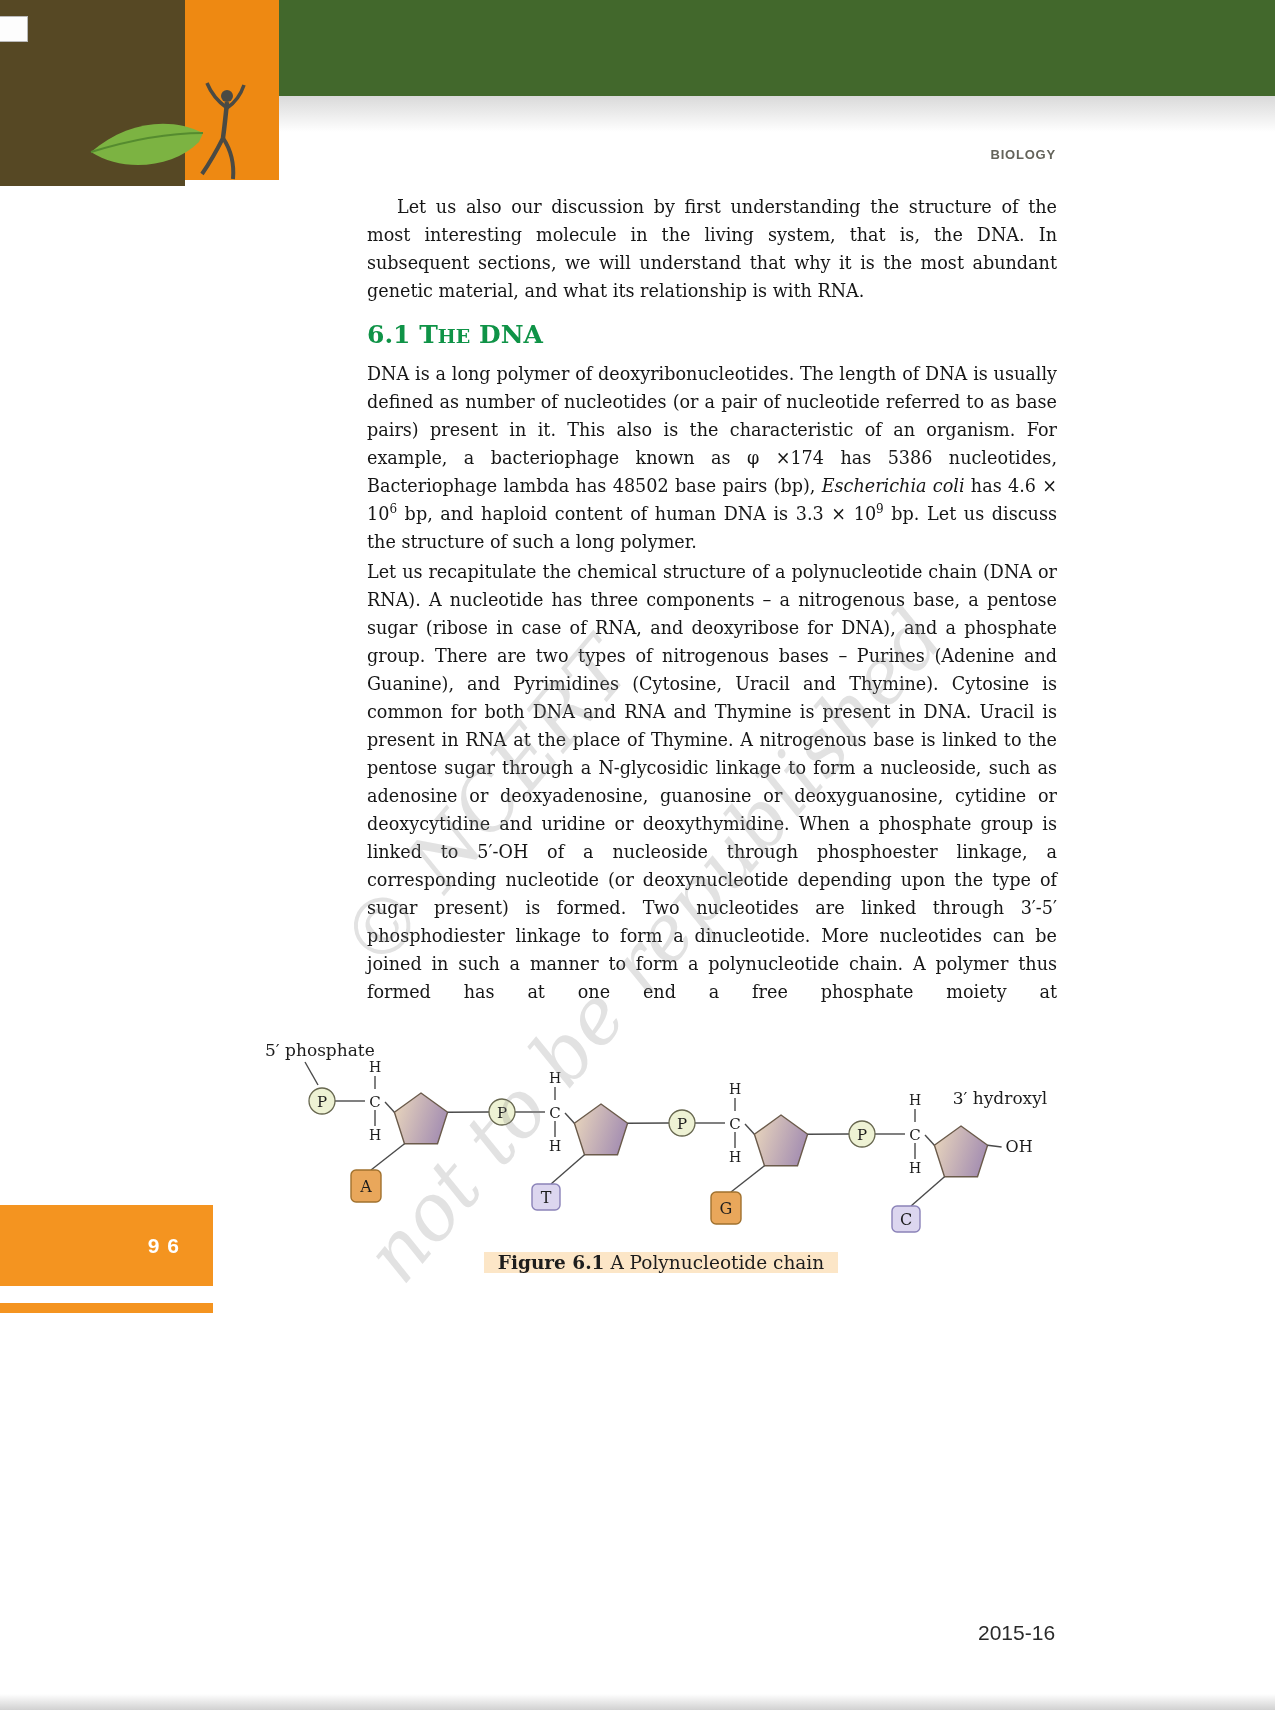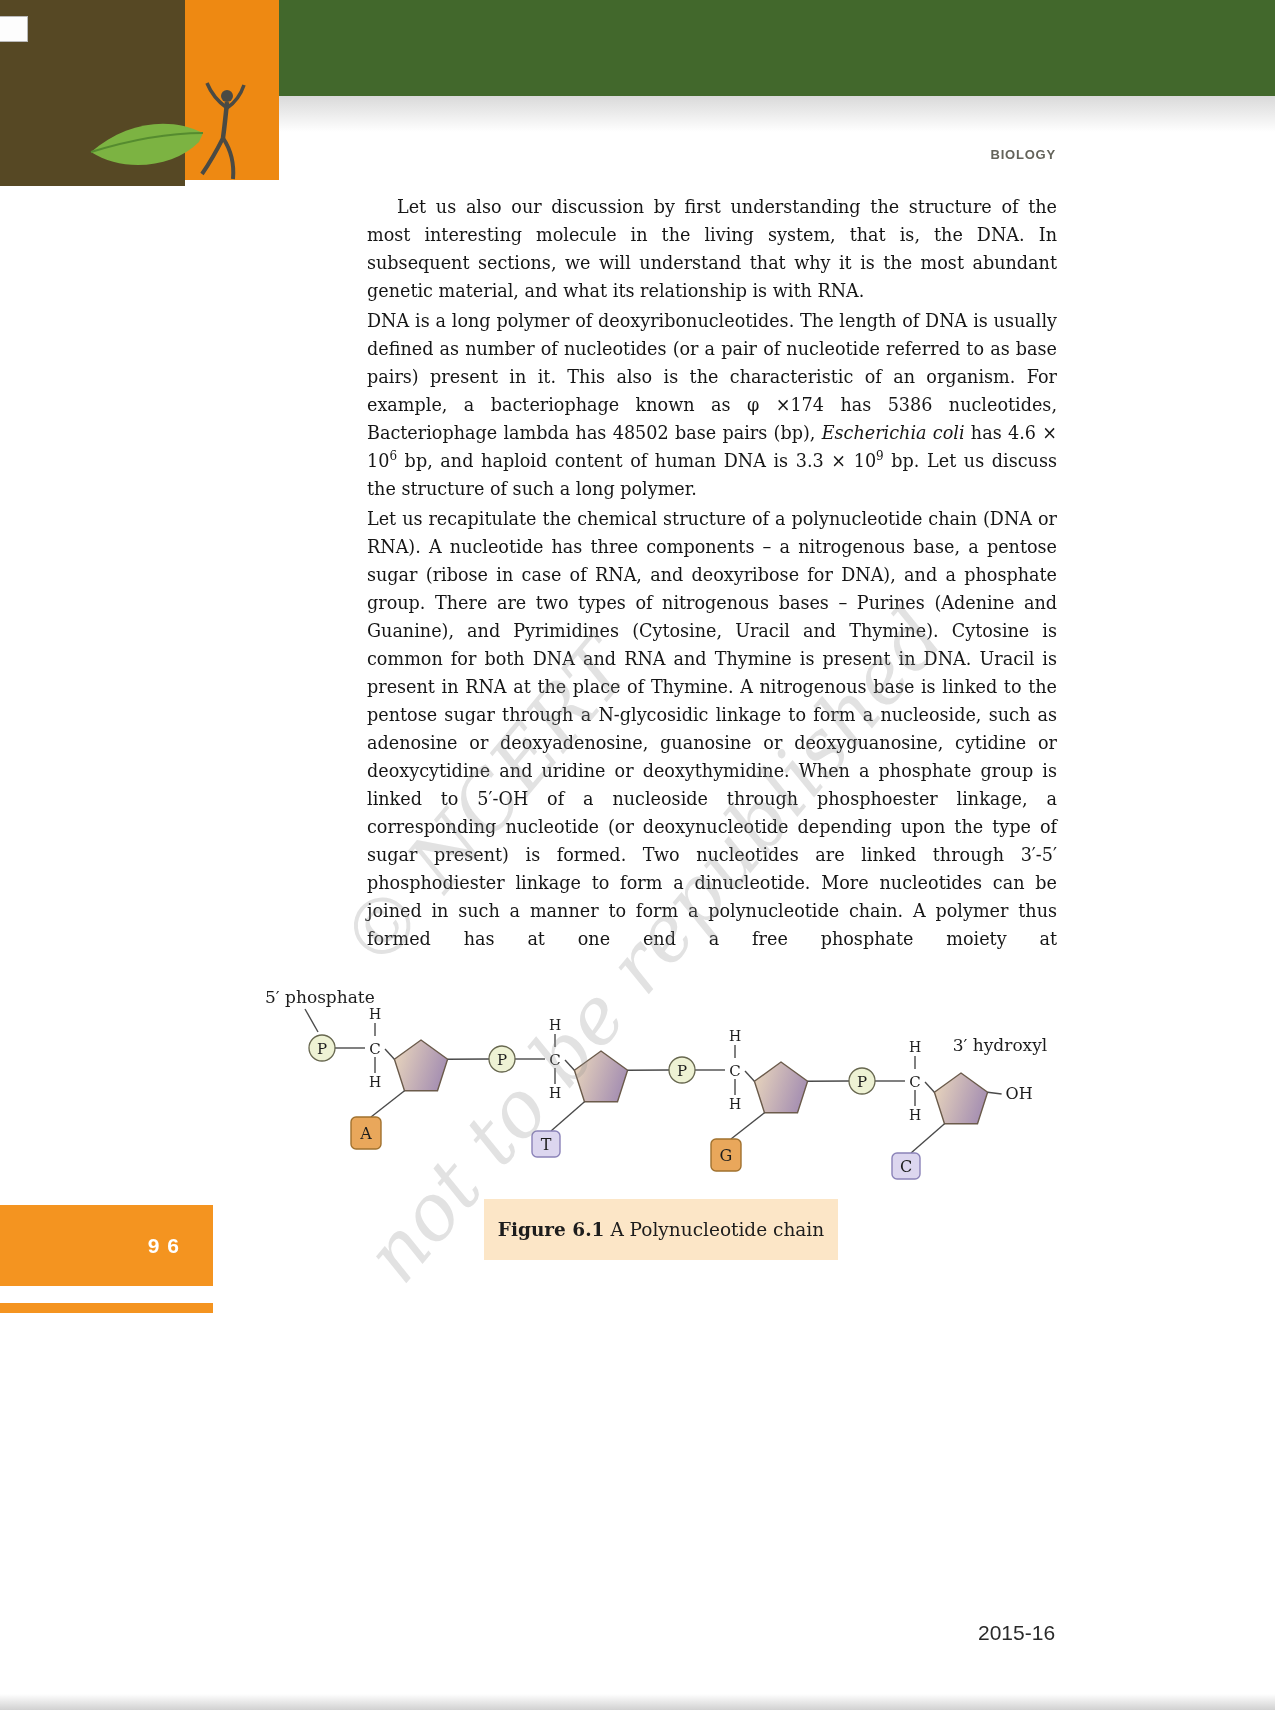--- a/index.html
+++ b/index.html
@@ -31,21 +31,21 @@
   .cont { text-align-last:justify; }
   .sec-head { color:#0f9347; font-size:25px; margin:15px 0 11px; font-weight:bold; }
   .sec-head .smallcaps { font-size:0.76em; }
   .subsec-head { color:#262626; font-size:20.5px; margin:16px 0 9px; font-weight:bold; }
 
   
   .figure-block { margin:28px 0 0 -112px; width:812px; text-align:center; }
   #fig-svg { display:block; }
   #fig-svg text { font-family:"DejaVu Serif", serif; }
   .caption-row { margin-top:10px; }
-  .caption { display:inline-block; background:#fce6c7; padding:20px 14px; font-size:18.5px; color:#1d1d1d; }
+  .caption { display:inline-block; background:#fce6c7; padding:0 14px; font-size:18.5px; color:#1d1d1d; }
 
   
   .page-tab { position:absolute; left:0; top:1205px; width:213px; height:81px; background:#f49420;
               color:#ffffff; font-family:"Liberation Sans", sans-serif; font-weight:bold; font-size:21px;
               letter-spacing:8px; display:flex; align-items:center; justify-content:flex-end; padding-right:26px; }
   .page-tab-stripe { position:absolute; left:0; top:1303px; width:213px; height:10px; background:#f49420; }
   .year { position:absolute; left:978px; top:1621px; font-family:"Liberation Sans", sans-serif; font-size:21px; color:#2a2a2a; }
   .bottom-shade { position:absolute; left:0; top:1694px; width:1275px; height:16px;
                   background:linear-gradient(to bottom, rgba(255,255,255,0), rgba(140,140,140,0.4)); }
 </style>
@@ -77,20 +77,21 @@
   <div class="biology-label">BIOLOGY</div>
 
   <div class="watermark">
     <div>© NCERT</div>
     <div>not to be republished</div>
   </div>
 
   <div class="body-col">
     <p class="para indent">Let us also our discussion by first understanding the structure of the most interesting molecule in the living system, that is, the DNA. In subsequent sections, we will understand that why it is the most abundant genetic material, and what its relationship is with RNA.</p>
 
+    <h2 class="sec-head"><span>6.1</span> <span><span>T</span><span class="smallcaps">HE</span></span> <span>DNA</span></h2>
 
     <p class="para"><span>DNA is a long polymer of deoxyribonucleotides. The length of DNA is usually defined as number of nucleotides (or a pair of nucleotide referred to as base pairs) present in it. This also is the characteristic of an organism. For example, a bacteriophage known as φ ×174 has 5386 nucleotides, Bacteriophage lambda has 48502 base pairs (bp), </span><span style="font-style: italic;">Escherichia coli</span><span> has 4.6 × 10</span><span style="vertical-align: super; font-size: 0.68em; line-height: 0;">6</span><span> bp, and haploid content of human DNA is 3.3 × 10</span><span style="vertical-align: super; font-size: 0.68em; line-height: 0;">9</span><span> bp. Let us discuss the structure of such a long polymer.</span></p>
 
 
     <p class="para cont">Let us recapitulate the chemical structure of a polynucleotide chain (DNA or RNA). A nucleotide has three components – a nitrogenous base, a pentose sugar (ribose in case of RNA, and deoxyribose for DNA), and a phosphate group. There are two types of nitrogenous bases – Purines (Adenine and Guanine), and Pyrimidines (Cytosine, Uracil and Thymine). Cytosine is common for both DNA and RNA and Thymine is present in DNA. Uracil is present in RNA at the place of Thymine. A nitrogenous base is linked to the pentose sugar through a N-glycosidic linkage to form a nucleoside, such as adenosine or deoxyadenosine, guanosine or deoxyguanosine, cytidine or deoxycytidine and uridine or deoxythymidine. When a phosphate group is linked to 5′-OH of a nucleoside through phosphoester linkage, a corresponding nucleotide (or deoxynucleotide depending upon the type of sugar present) is formed. Two nucleotides are linked through 3′-5′ phosphodiester linkage to form a dinucleotide. More nucleotides can be joined in such a manner to form a polynucleotide chain. A polymer thus formed has at one end a free phosphate moiety at</p>
 
     <div class="figure-block">
       <svg id="fig-svg" width="812" height="208" viewBox="0 0 812 208">
           <defs>
             <linearGradient id="sugarGrad" x1="0%" y1="0%" x2="100%" y2="30%">

